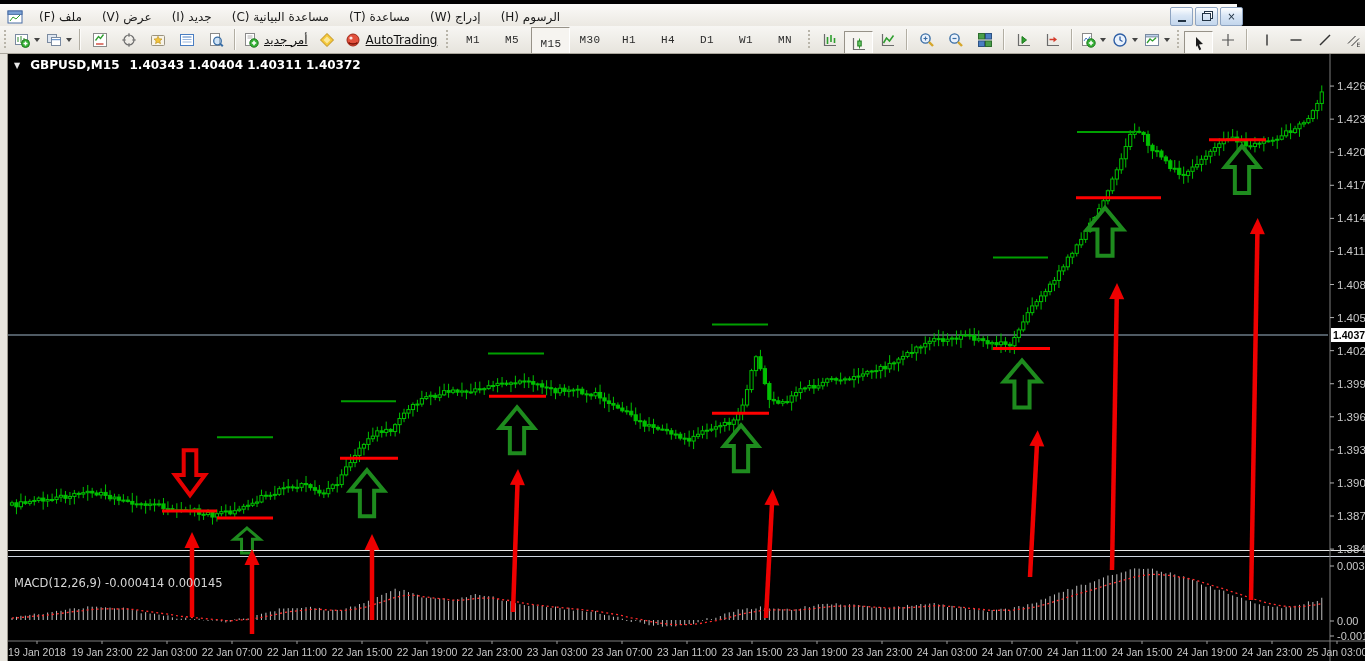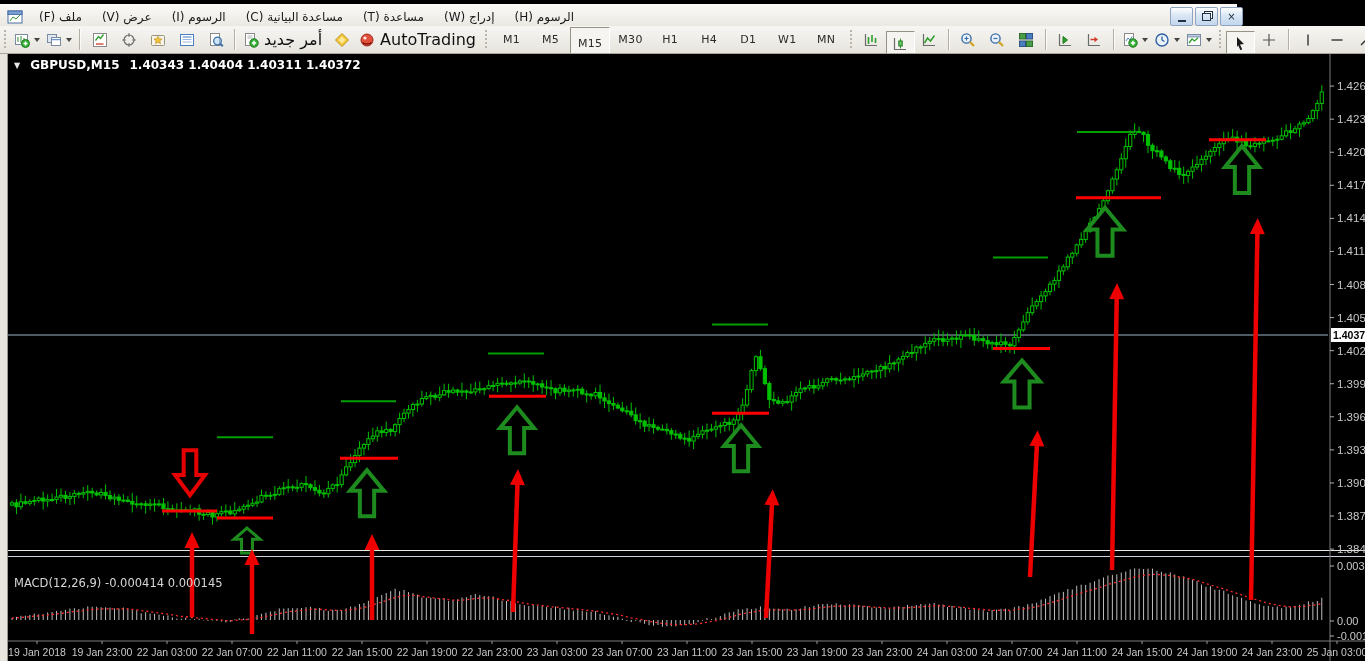--- a/index.html
+++ b/index.html
@@ -24,22 +24,22 @@
            display:flex;align-items:center;z-index:30;overflow:hidden;}
   .tb-handle{width:5px;height:20px;margin:0 3px;flex:0 0 auto;
              background:repeating-linear-gradient(180deg,#b9b5aa 0 2px,transparent 2px 4px);
              background-size:2px 100%;background-repeat:repeat-y;background-position:1px 0;}
   .tb-sep{width:0;height:21px;border-left:1px solid #b2aea3;border-right:1px solid #fcfbf9;
           margin:0 4px;flex:0 0 auto;}
   .tb-btn{height:23px;min-width:23px;padding:0 2px;display:flex;align-items:center;justify-content:center;
           gap:3px;border:1px solid transparent;border-radius:1px;flex:0 0 auto;cursor:default;}
   .tb-btn.active{border-color:#979288 #ffffff #ffffff #979288;background:#f6f4f0;margin-top:8px;}
   .tb-btn svg{display:block;}
-  .tb-lbl{font-size:16px;color:#111;white-space:nowrap;padding:0 2px;}
-  .tb-btn.tf{font-size:11px;color:#2b2b2b;padding:4px 7px;letter-spacing:.3px;}
+  .tb-lbl{font-size:12px;color:#111;white-space:nowrap;padding:0 2px;text-decoration:underline;}
+  .tb-btn.tf{font-size:11px;color:#2b2b2b;padding:4px 7px;letter-spacing:.3px;font-family:Liberation Mono, monospace;}
   .dd{width:0;height:0;border-left:3px solid transparent;border-right:3px solid transparent;
       border-top:4px solid #444;margin-left:1px;}
   
   .left-strip{position:absolute;top:53px;left:0;width:7px;height:608px;background:#e8e5de;
               border-right:1px solid #9b978d;z-index:20;}
   #chart{position:absolute;top:53px;left:0;z-index:5;}
   .chart-title{position:absolute;top:58px;left:14px;z-index:10;color:#fff;font-weight:bold;
                font-size:12px;display:flex;gap:10px;align-items:center;pointer-events:none;}
   .chart-title .tri{font-size:8px;color:#e8e8e8;}
   .macd-title{position:absolute;top:576px;left:14px;z-index:10;color:#d6d6d6;
@@ -54,21 +54,21 @@
     <span class="mdi-icon">
       <svg width="16" height="16" viewBox="0 0 16 16">
           <rect x="1" y="2" width="14" height="12" fill="#fff" stroke="#4a6ea5"></rect>
           <rect x="1" y="2" width="14" height="3.4" fill="#7aa2d6" stroke="#4a6ea5"></rect>
           <polyline points="3,12 6,8 9,10 13,6" stroke="#2e9e2e" fill="none"></polyline>
         </svg>
     </span>
     <div class="menu-items" id="menu-items">
         <span class="menu-item" dir="rtl">ملف (F)</span>
         <span class="menu-item" dir="rtl">عرض (V)</span>
-        <span class="menu-item" dir="rtl">الرسوم (I)</span>
+        <span class="menu-item" dir="rtl">جديد (I)</span>
         <span class="menu-item" dir="rtl">مساعدة البيانية (C)</span>
         <span class="menu-item" dir="rtl">مساعدة (T)</span>
         <span class="menu-item" dir="rtl">إدراج (W)</span>
         <span class="menu-item" dir="rtl">الرسوم (H)</span>
       </div>
     <div class="win-controls" id="win-controls">
         <span class="win-btn">
           <span class="min-glyph"></span>
         </span>
         <span class="win-btn">

